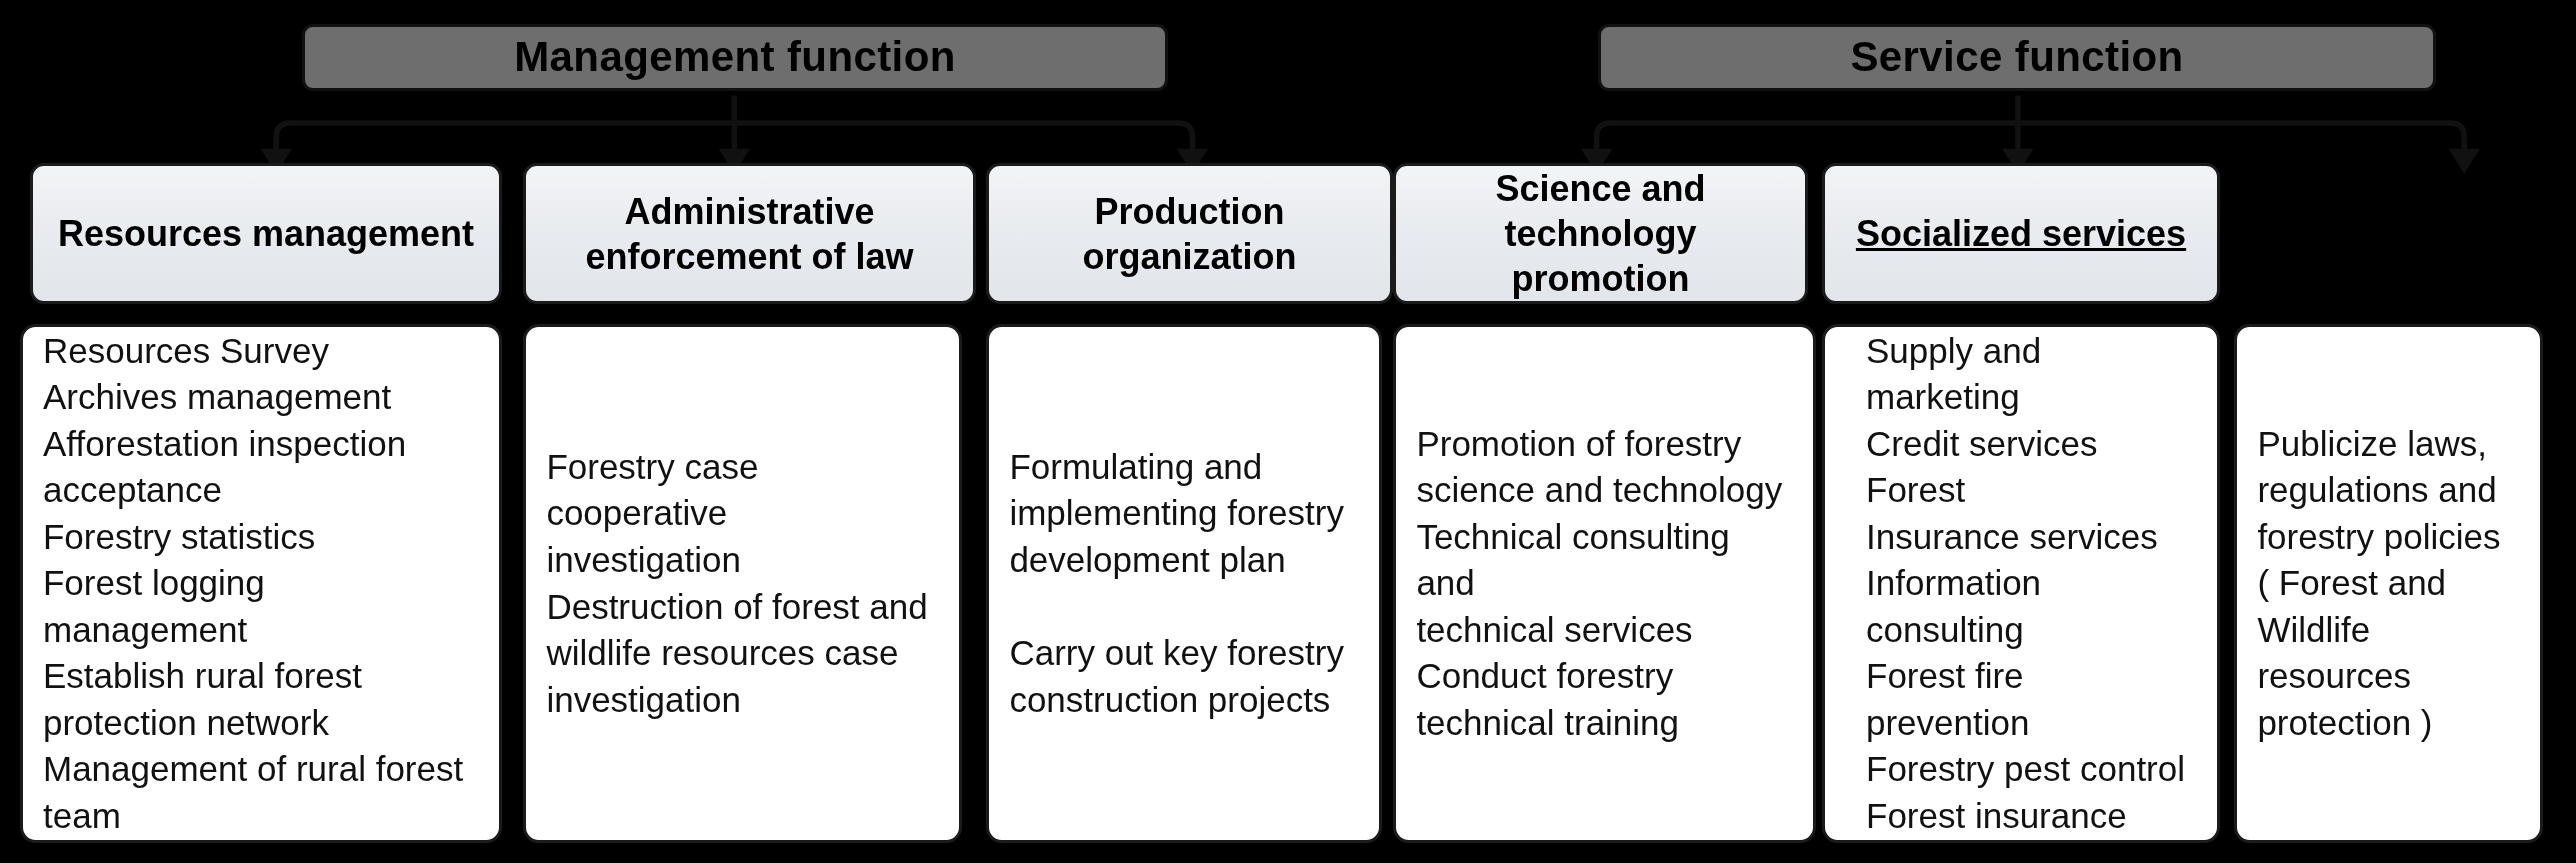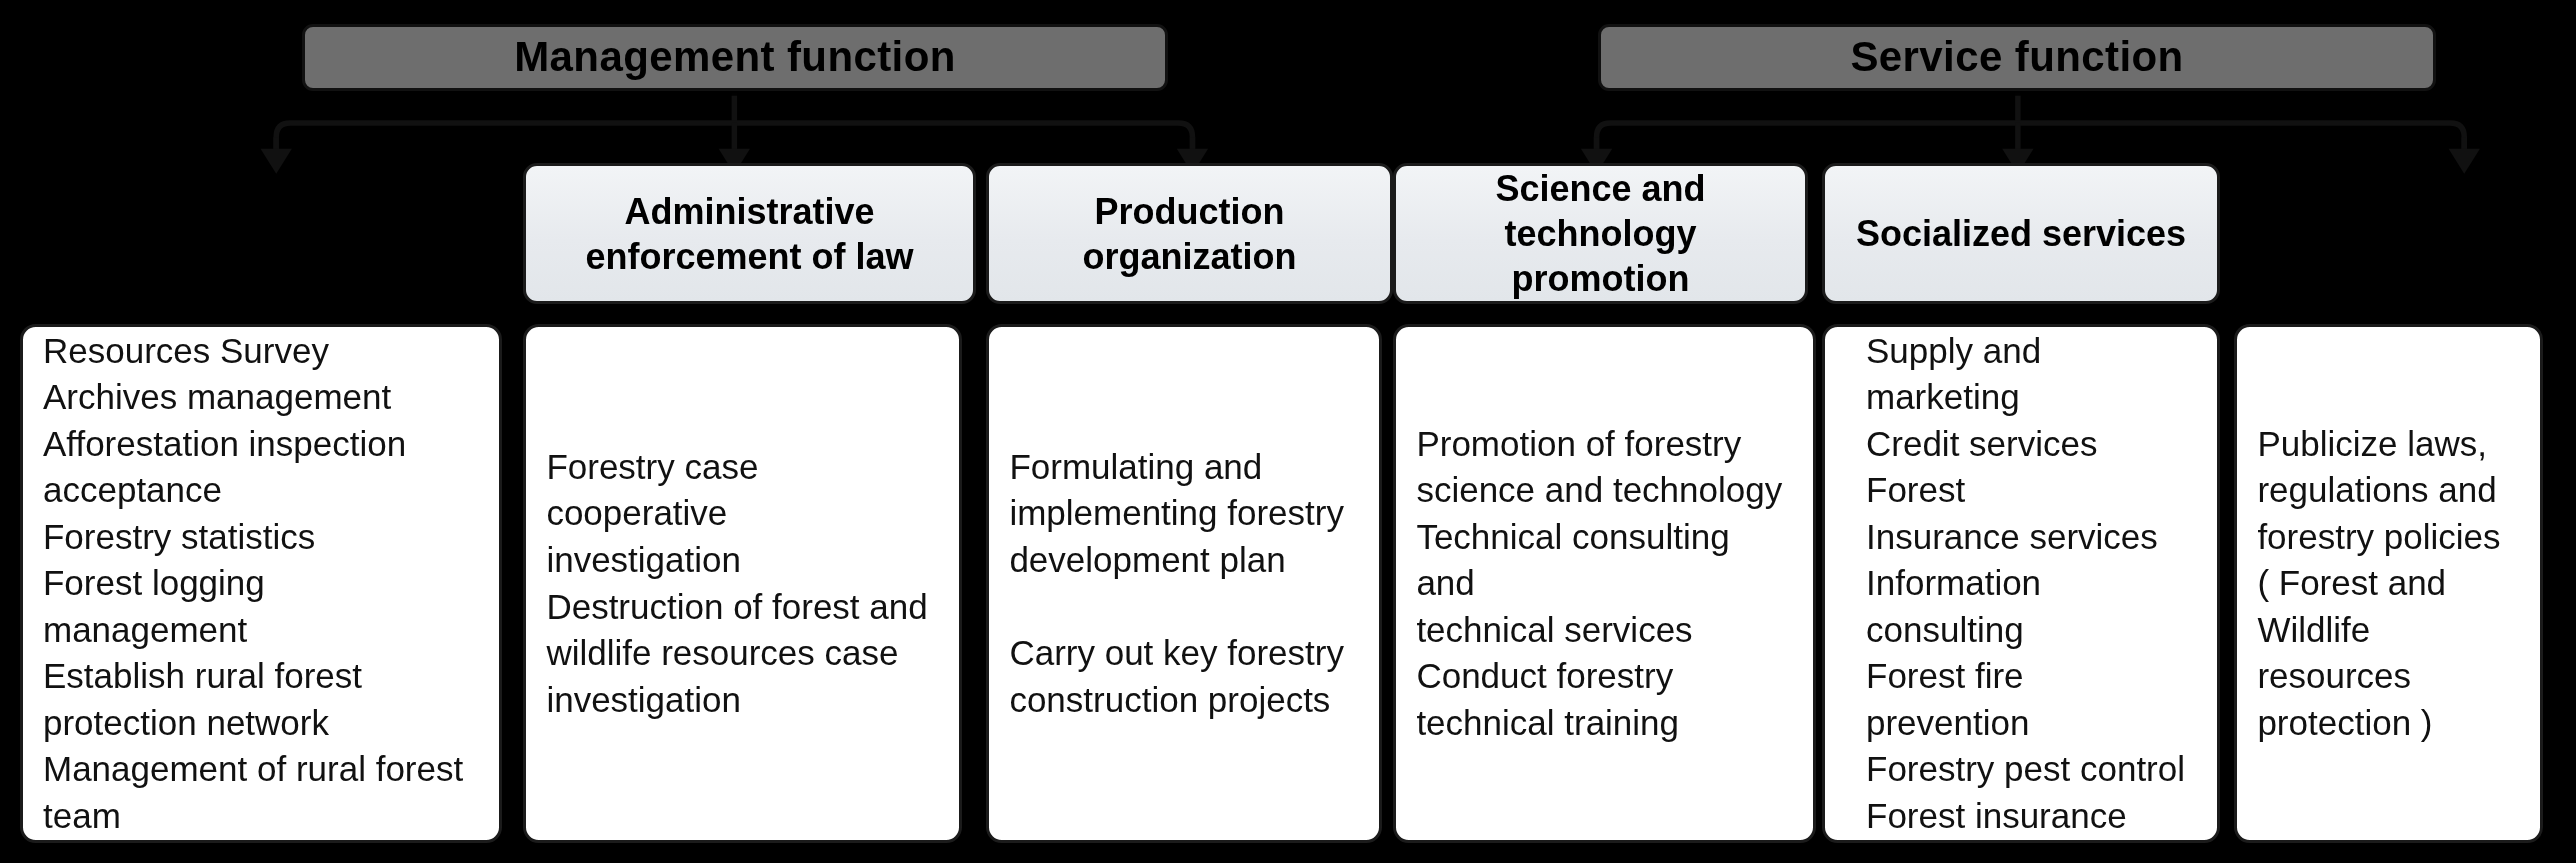--- a/index.html
+++ b/index.html
@@ -98,37 +98,40 @@
   </svg>
 
   <div class="group-head" style="left:302px;top:23.5px;width:866px;height:67px;">
     <span>Management function</span>
   </div>
 
   <div class="group-head" style="left:1598px;top:23.5px;width:838px;height:67px;">
     <span>Service function</span>
   </div>
 
+  <div class="cat-box" style="left:30px;top:163px;width:472px;height:141px;">
+    <span style="white-space:pre-line;">Resources management</span>
+  </div>
 
   <div class="cat-box" style="left:523px;top:163px;width:453px;height:141px;">
     <span style="white-space:pre-line;">Administrative
 enforcement of law</span>
   </div>
 
   <div class="cat-box" style="left:986px;top:163px;width:407px;height:141px;">
     <span style="white-space:pre-line;">Production organization</span>
   </div>
 
   <div class="cat-box" style="left:1393px;top:163px;width:415px;height:141px;">
     <span style="white-space:pre-line;">Science and technology
 promotion</span>
   </div>
 
   <div class="cat-box" style="left:1822px;top:163px;width:398px;height:141px;">
-    <span style="white-space:pre-line;">Socialized services</span>
+    <span style="white-space:pre-line;text-decoration:underline;">Socialized services</span>
   </div>
 
 
   <div class="detail-box" style="left:19.6px;top:324px;width:482px;height:519px;align-items:flex-end;">
     <div class="detail-lines">Resources Survey
 Archives management
 Afforestation inspection
 acceptance
 Forestry statistics
 Forest logging management

